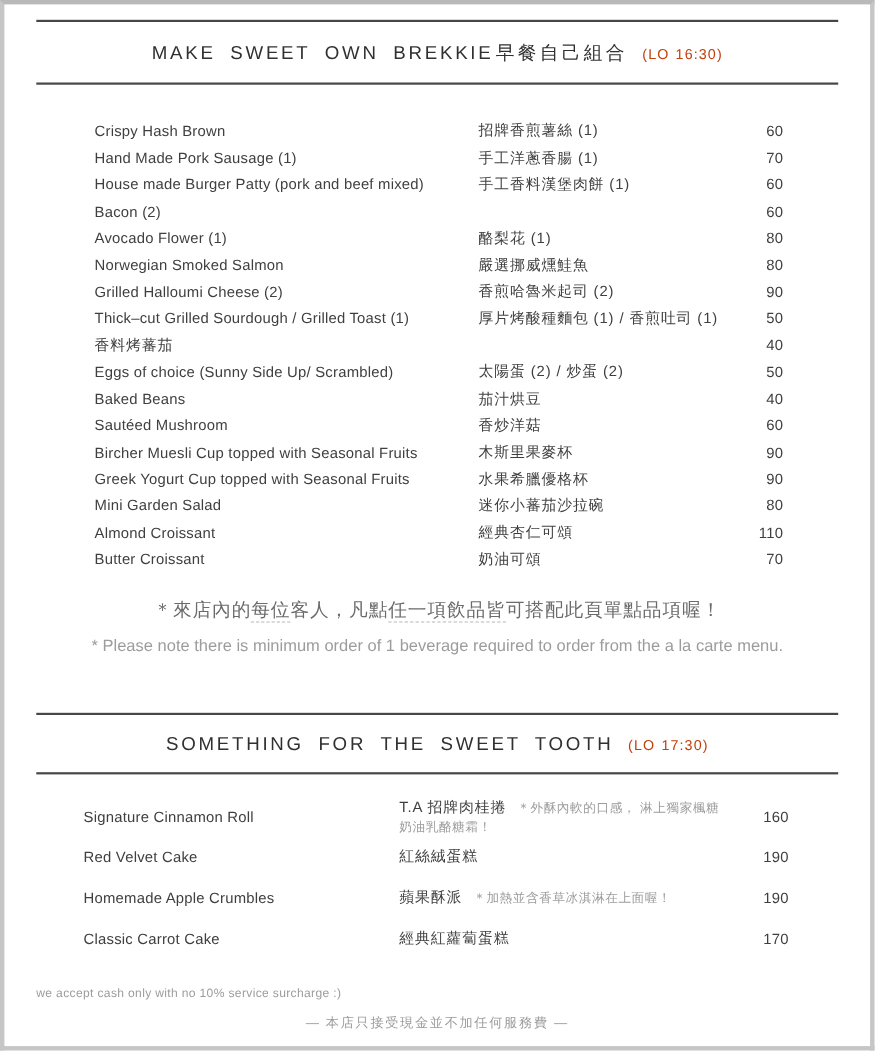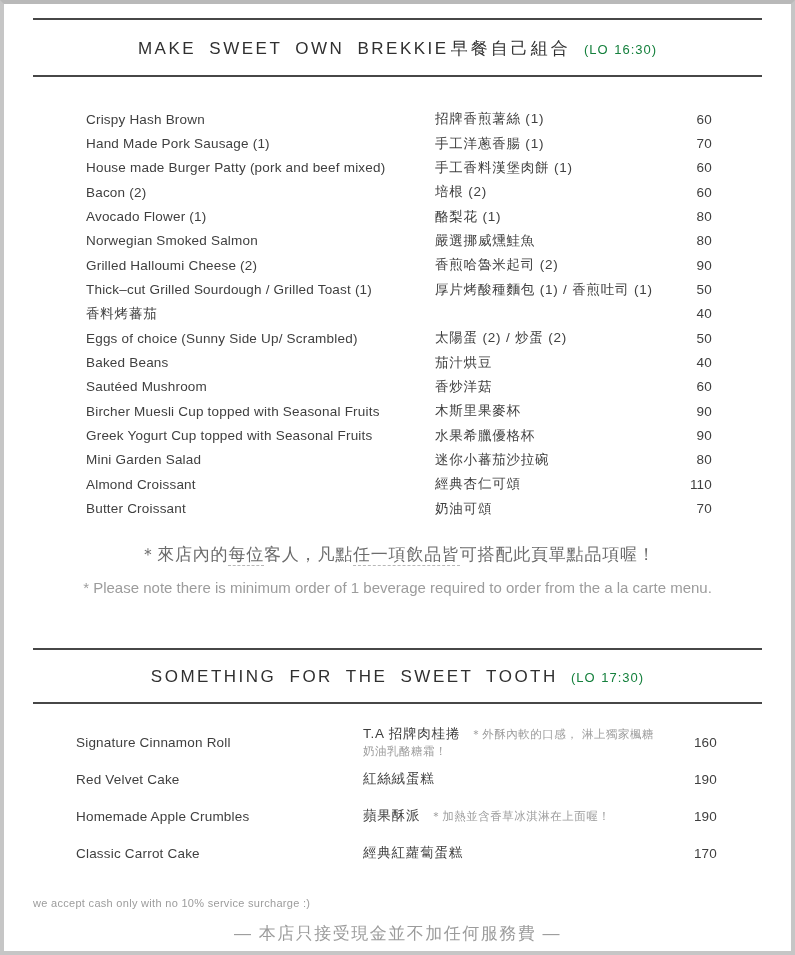--- a/index.html
+++ b/index.html
@@ -17,41 +17,41 @@
   .rule { height:2px; background:#474747; }
   .rule.top-rule { margin-top:14px; }
   .section-title {
     text-align:center;
     font-size:17px; font-weight:500; color:#303030;
     letter-spacing:2.5px; word-spacing:6px;
     margin:0; padding:17px 0 15px 0;
     white-space:nowrap;
   }
   .section-title .zh { letter-spacing:3px; margin-left:2px; }
-  .section-title .lo { font-size:13px; letter-spacing:1px; word-spacing:1px; color:#15803d; }
+  .section-title .lo { font-size:13px; letter-spacing:1px; word-spacing:1px; color:#c2410c; }
   .items { margin:30px 50px 0 53px; }
   .row {
     display:grid; grid-template-columns:349px 1fr auto;
     align-items:center; height:24.35px;
     font-size:13.5px; letter-spacing:0.2px;
   }
   .cell.price { text-align:right; min-width:34px; }
   .cell.zh { letter-spacing:0.8px; }
   .sweet-items { margin:20px 45px 0 43px; }
   .sweet-items .row { grid-template-columns:267px 1fr auto; height:37px;gap:20px; }
   .sub-note { font-size:11.5px; color:#9c9c9c; margin-left:10px; letter-spacing:0.5px; }
   .note-zh {
     text-align:center; font-size:17px; color:#6b6b6b;
     letter-spacing:0.8px; margin-top:22px;
   }
   .note-zh .u { border-bottom:1px dashed #b8b8b8; padding-bottom:1px; }
   .note-en { text-align:center; font-size:15px; color:#9c9c9c; margin-top:13px; }
   .section-gap { margin-top:52px; }
   .footer-en { font-size:11px; color:#9c9c9c; margin-top:25px; letter-spacing:0.3px; }
-  .footer-zh { text-align:center; font-size:17px; color:#9c9c9c; margin-top:13px; letter-spacing:1.5px; }
+  .footer-zh { text-align:center; font-size:12px; color:#9c9c9c; margin-top:13px; letter-spacing:1.5px; }
 </style>
 </head>
 <body>
 
 <div class="content">
 
   <section>
     <div class="rule top-rule"></div>
     <h1 class="section-title"><span>MAKE SWEET OWN BREKKIE</span><span class="zh">早餐自己組合</span> <span class="lo">(LO 16:30)</span></h1>
     <div class="rule"></div>
@@ -67,21 +67,20 @@
           <span class="cell zh">手工洋蔥香腸 (1)</span>
           <span class="cell price">70</span>
         </div>
         <div class="row">
           <span class="cell en">House made Burger Patty (pork and beef mixed)</span>
           <span class="cell zh">手工香料漢堡肉餅 (1)</span>
           <span class="cell price">60</span>
         </div>
         <div class="row">
           <span class="cell en">Bacon (2)</span>
-          <span class="cell zh">培根 (2)</span>
           <span class="cell price">60</span>
         </div>
         <div class="row">
           <span class="cell en">Avocado Flower (1)</span>
           <span class="cell zh">酪梨花 (1)</span>
           <span class="cell price">80</span>
         </div>
         <div class="row">
           <span class="cell en">Norwegian Smoked Salmon</span>
           <span class="cell zh">嚴選挪威燻鮭魚</span>

